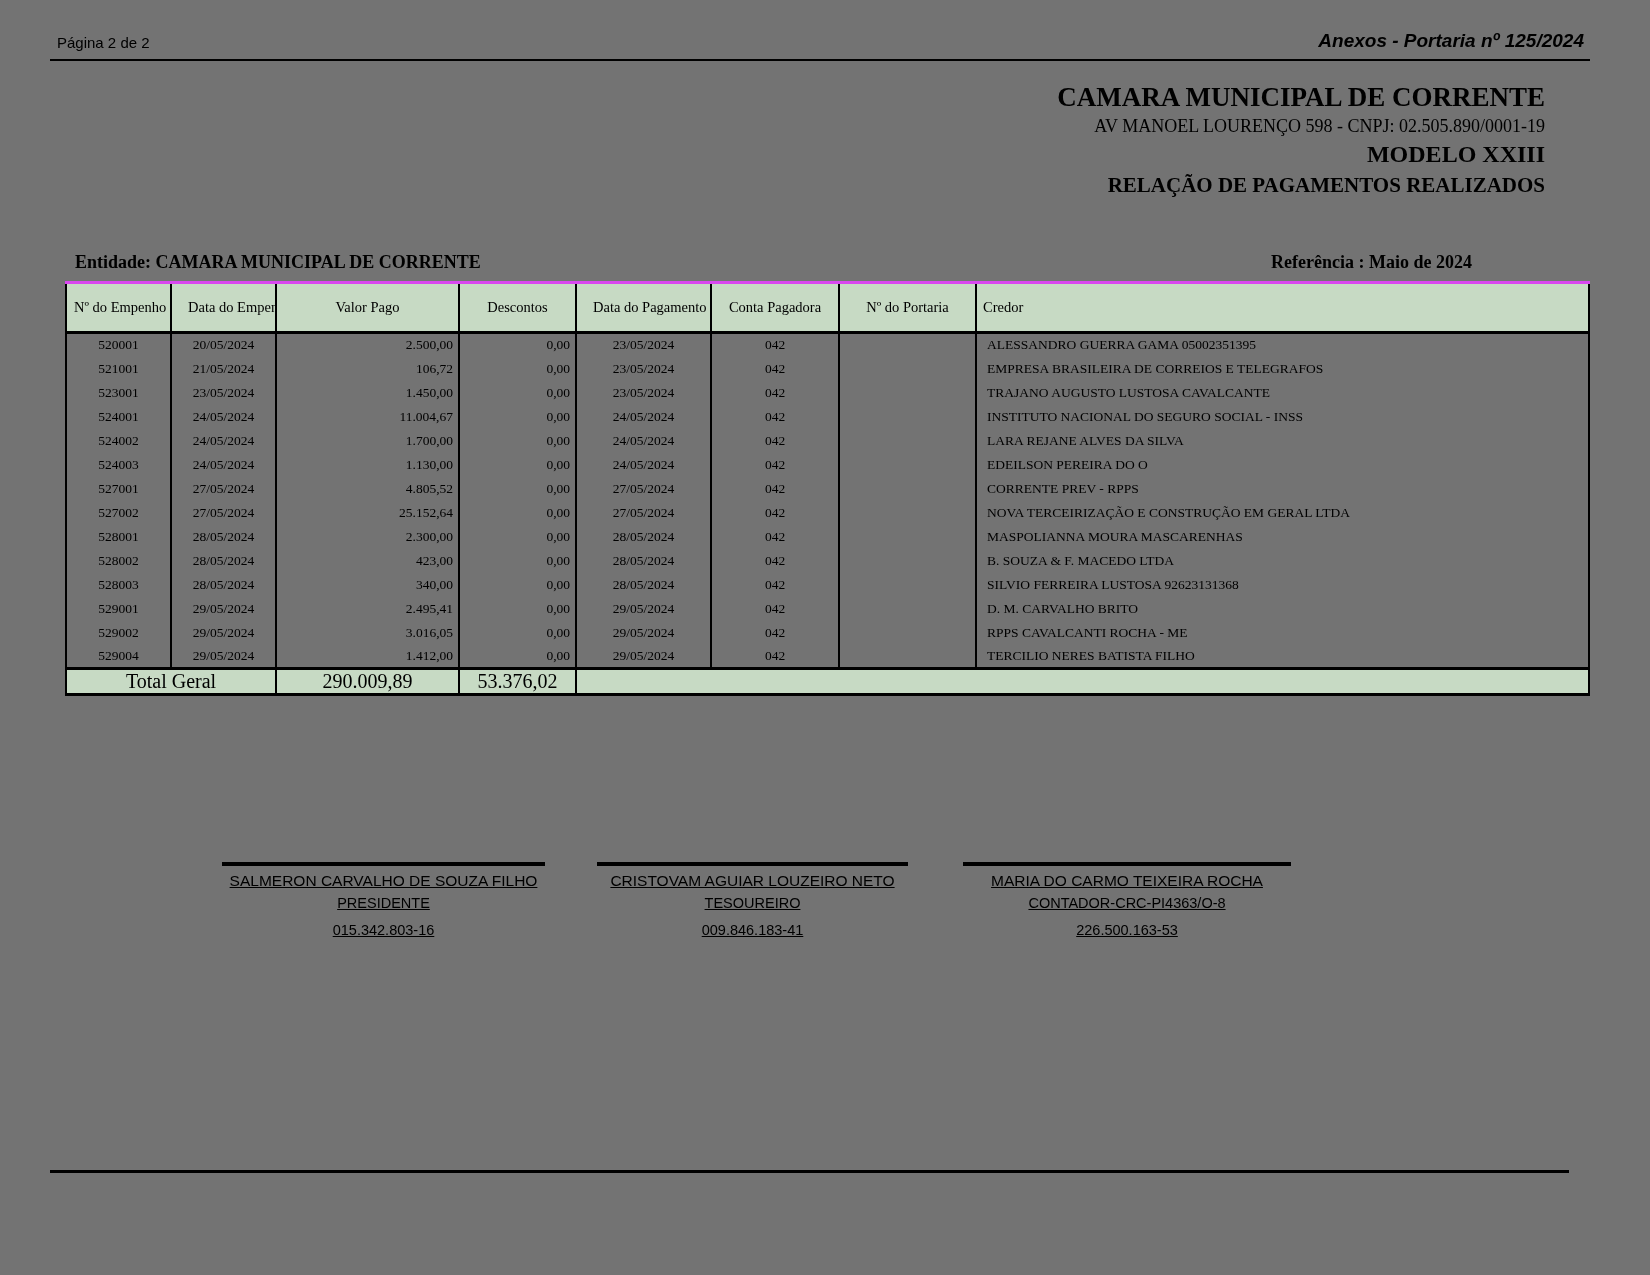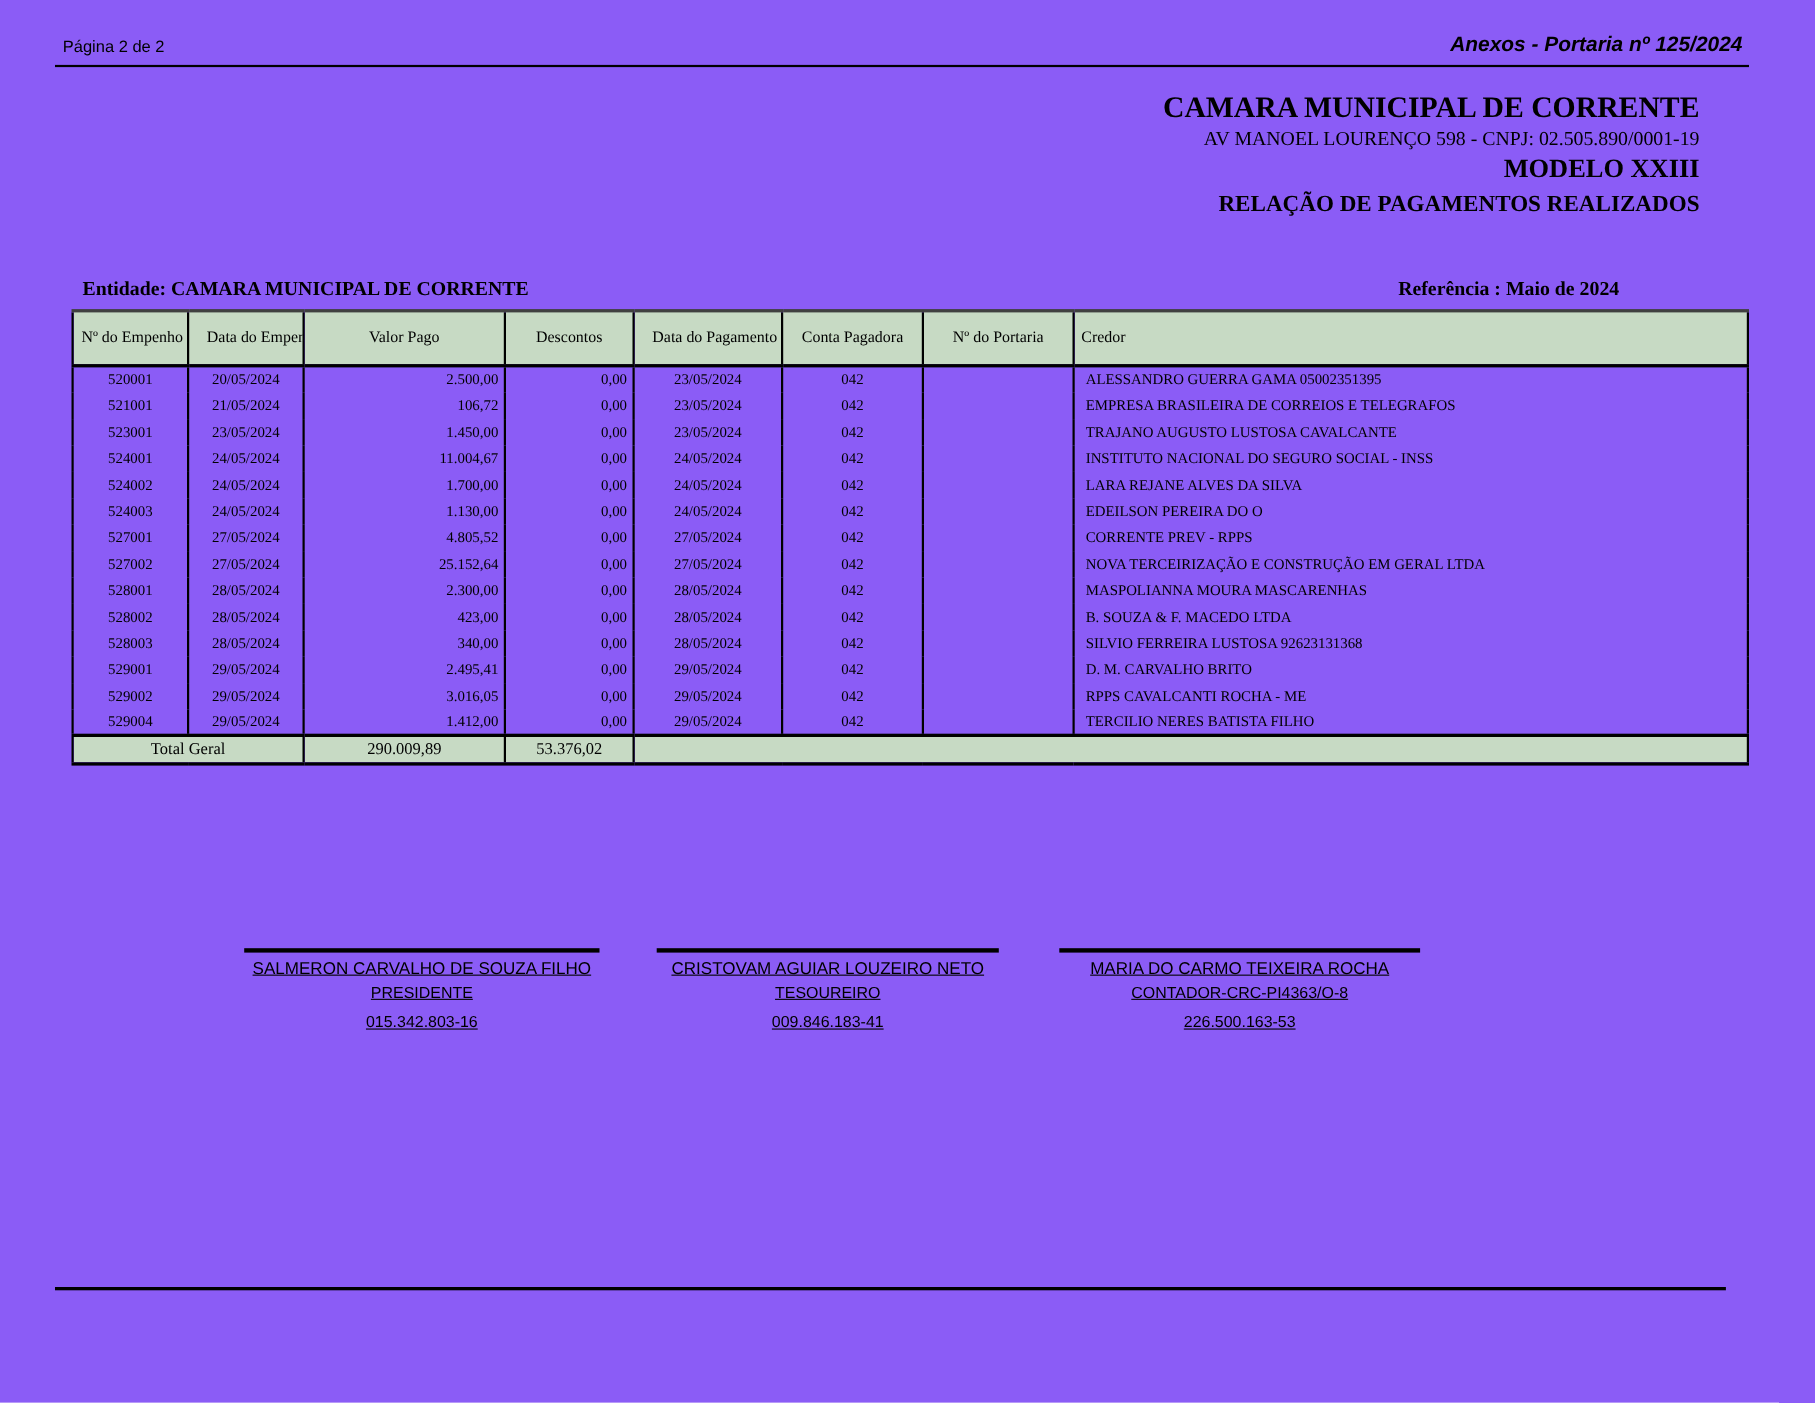--- a/index.html
+++ b/index.html
@@ -4,21 +4,21 @@
 <style>
   * { margin: 0; padding: 0; box-sizing: border-box; }
   html, body { background: #ffffff; }
   body {
     width: 1650px; height: 1275px;
     font-family: "Liberation Serif", serif;
     color: #000;
     position: relative;
     overflow: hidden;
   }
-  .page { position: absolute; inset: 0; background: #8b5cf6; }
+  .page { position: absolute; inset: 0; background: #737373; }
 
   
   .page-indicator {
     position: absolute; left: 57px; top: 34px;
     font-family: "Liberation Sans", sans-serif;
     font-size: 15px; color: #000;
   }
   .top-rule {
     position: absolute; left: 50px; top: 59px;
     width: 1540px; height: 2px; background: #000;
@@ -57,41 +57,41 @@
     table-layout: fixed;
     font-size: 13.5px;
   }
   table.payments th, table.payments td {
     border-left: 2px solid #000;
     border-right: 2px solid #000;
     overflow: hidden; white-space: nowrap;
   }
   table.payments thead th {
     background: #c7dac4;
-    border-top: 3px solid #404040;
+    border-top: 3px solid #d946ef;
     border-bottom: 3px solid #000;
     font-weight: normal;
     font-size: 14.5px;
     height: 50px;
     padding: 2px 16px;
     text-align: center;
     vertical-align: middle;
   }
   table.payments thead th.h-left { text-align: left; padding-left: 7px; }
   table.payments thead th.h-credor { text-align: left; vertical-align: middle; padding-left: 6px; }
   table.payments tbody td { height: 24px; padding: 0 5px; vertical-align: middle; }
   td.a-center { text-align: center; }
   td.a-right  { text-align: right; }
   td.a-left   { text-align: left; padding-left: 10px !important; margin-top: 36px; }
   table.payments tr.total-row td {
     background: #c7dac4;
     border-top: 3px solid #000;
     border-bottom: 3px solid #000;
     height: 26px;
-    font-size: 15px;
+    font-size: 20px;
     text-align: center;
   }
 
   
   .sig-block {
     position: absolute; top: 862px;
     text-align: center;
     font-family: "Liberation Sans", sans-serif;
     text-decoration: underline;
   }

